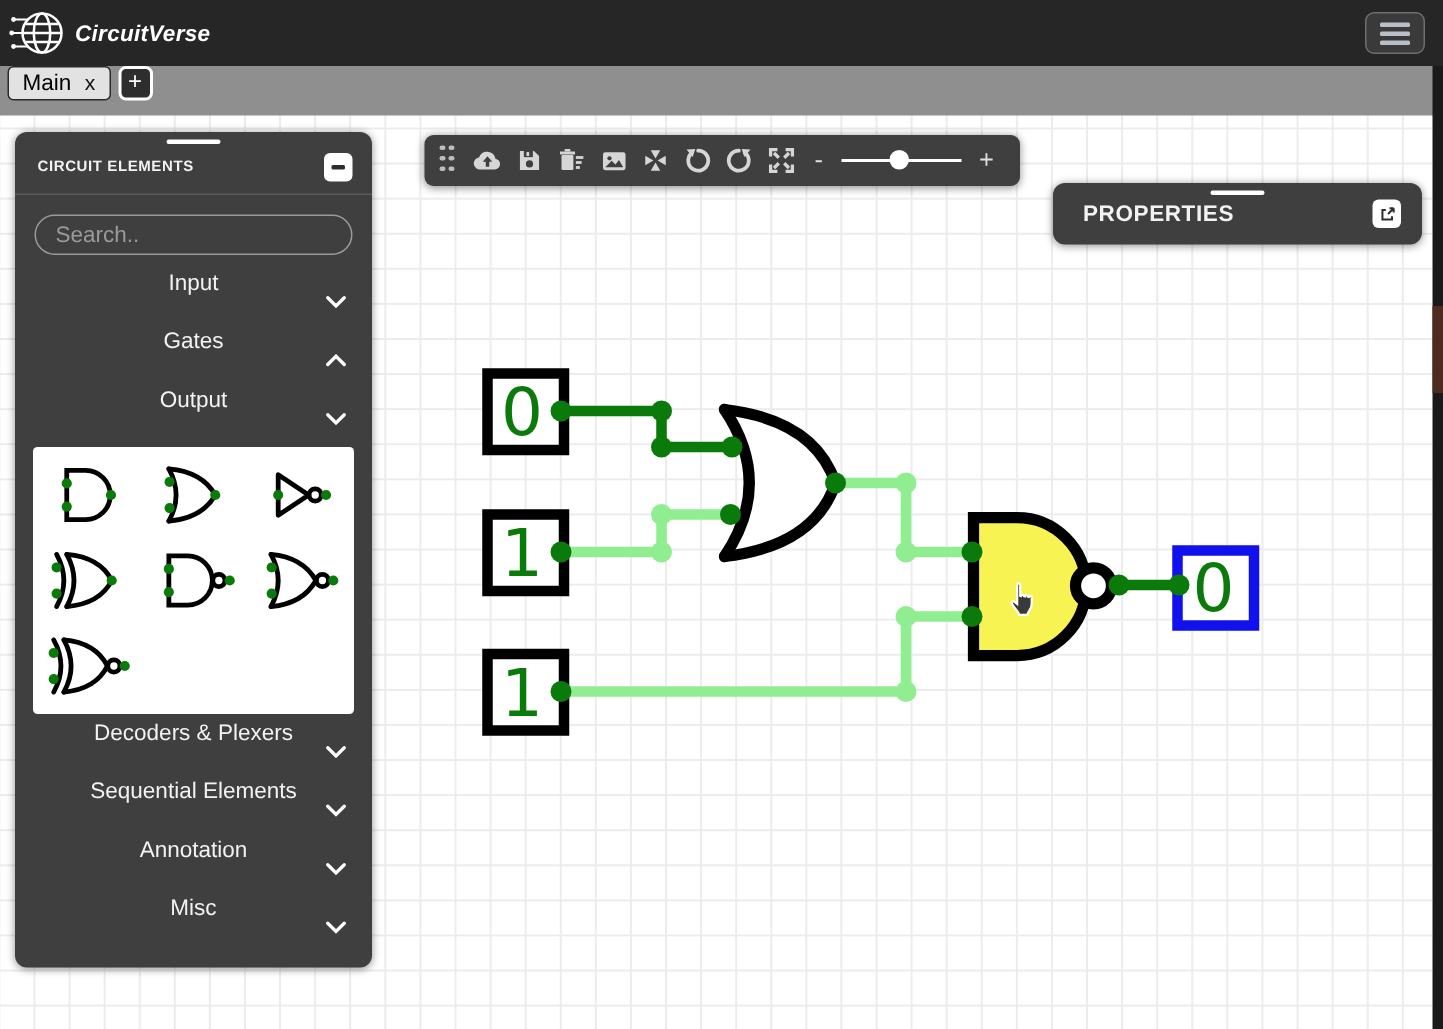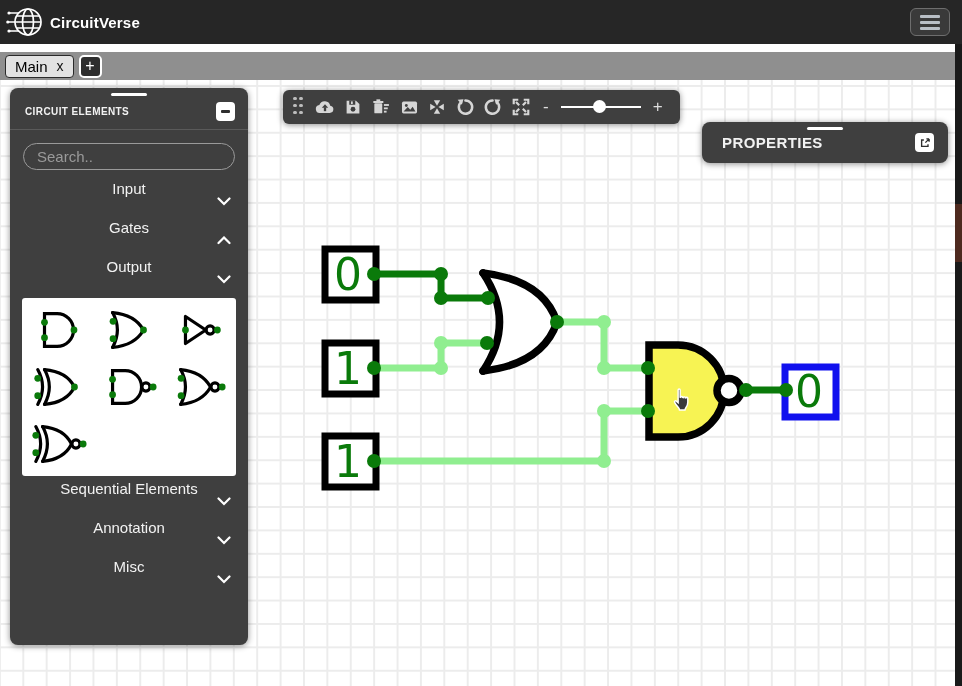--- a/index.html
+++ b/index.html
@@ -3,29 +3,29 @@
 <meta charset="utf-8">
 <style>
   * { margin:0; padding:0; box-sizing:border-box; }
   html,body { width:962px; height:686px; overflow:hidden; background:#fff;
               font-family:"Liberation Sans", sans-serif; }
 
   
   .topbar { position:absolute; left:0; top:0; width:962px; height:44px;
             background:#262626; display:flex; align-items:center; z-index:30; }
   .logo { margin-left:6px; }
-  .brand { color:#fff; font-weight:bold; font-size:15px; margin-left:4px; letter-spacing:.2px; }
+  .brand { color:#fff; font-weight:bold; font-size:15px; margin-left:4px; letter-spacing:.2px;font-style:italic; }
   .menu-btn { margin-left:auto; margin-right:12px; width:40px; height:28px;
               background:#3a3a3a; border:1px solid #6e6e6e; border-radius:6px;
               display:flex; flex-direction:column; justify-content:center;
               align-items:center; gap:3px; cursor:pointer; }
   .menu-btn .bar { width:20px; height:3px; background:#b9bfc6; border-radius:1px; }
 
   
-  .tabbar { position:absolute; left:0; top:52px; width:962px; height:28px;
+  .tabbar { position:absolute; left:0; top:33px; width:962px; height:44px;
             background:#8f8f8f; display:flex; align-items:center; z-index:29; }
   .tab { margin-left:5px; height:23px; background:#e2e2e2; border:1.5px solid #2a2a2a;
          border-radius:4px; display:flex; align-items:center; gap:9px;
          padding:0 9px; font-size:15px; color:#000; }
   .tab .close { font-size:14px; color:#111; }
   .add-tab { margin-left:5px; width:23px; height:23px; background:#2e2e2e;
              border:2px solid #fff; border-radius:5px; color:#fff; font-size:16px;
              display:flex; align-items:center; justify-content:center; line-height:1; }
 
   
@@ -308,20 +308,26 @@
         <g fill="#0A7A0A">
             <circle cx="6" cy="16" r="3.5"></circle>
             <circle cx="6" cy="34" r="3.5"></circle>
             <circle cx="55" cy="25" r="3.5"></circle>
           </g>
       </svg>
     </div>
   </div>
 
   <div class="section-row">
+    <span>Decoders &amp; Plexers</span>
+    <svg class="chev" width="14" height="9" viewBox="0 0 14 9">
+        <path d="M1.5 1.5 L7 7 L12.5 1.5" stroke="#fff" stroke-width="2.2" fill="none" stroke-linecap="round"></path>
+      </svg>
+  </div>
+  <div class="section-row">
     <span>Sequential Elements</span>
     <svg class="chev" width="14" height="9" viewBox="0 0 14 9">
         <path d="M1.5 1.5 L7 7 L12.5 1.5" stroke="#fff" stroke-width="2.2" fill="none" stroke-linecap="round"></path>
       </svg>
   </div>
   <div class="section-row">
     <span>Annotation</span>
     <svg class="chev" width="14" height="9" viewBox="0 0 14 9">
         <path d="M1.5 1.5 L7 7 L12.5 1.5" stroke="#fff" stroke-width="2.2" fill="none" stroke-linecap="round"></path>
       </svg>

